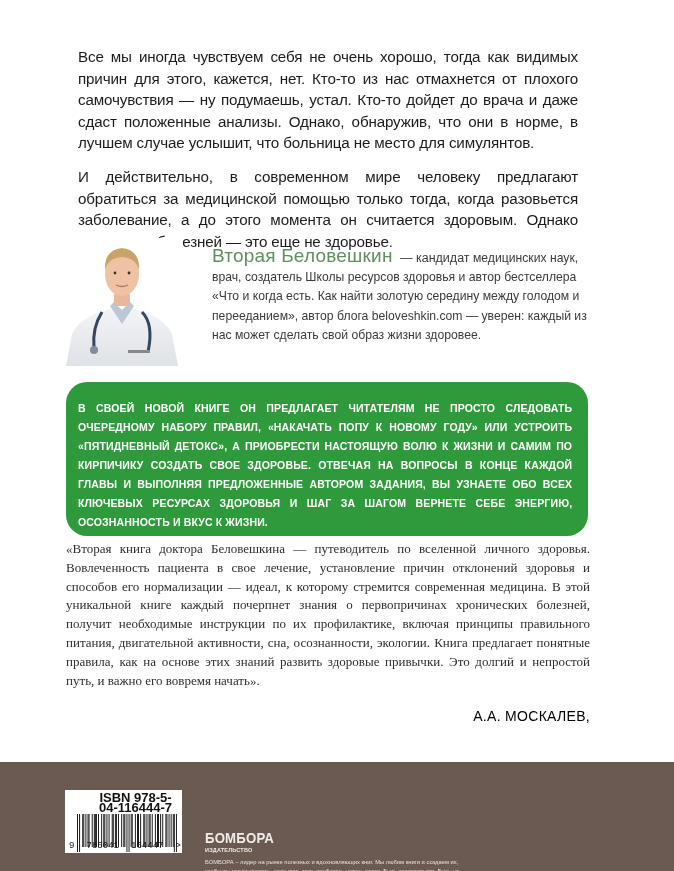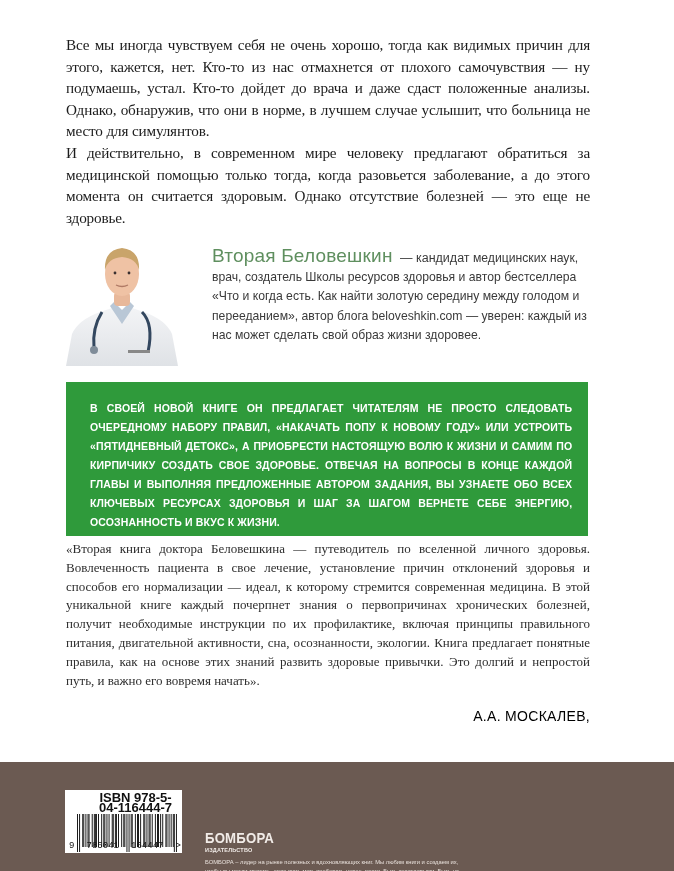--- a/index.html
+++ b/index.html
@@ -5,40 +5,41 @@
   * { box-sizing: border-box; margin: 0; padding: 0; }
   html, body { width: 674px; height: 871px; background: #ffffff; overflow: hidden; }
   body { position: relative; font-family: "DejaVu Sans", sans-serif; color: #1f1f1f; }
 
   .intro {
     position: absolute; left: 66px; top: 34px; width: 524px;
     font-family: "Liberation Sans", sans-serif;
     font-size: 15.2px; line-height: 21.6px; color: #1c1c1c;
     letter-spacing: -0.15px;
   }
-  .intro p { margin: 0; text-align: justify; font-family: Liberation Serif, serif; }
+  .intro p { margin: 12px; text-align: justify; }
 
   .author-photo {
     position: absolute; left: 62px; top: 238px; width: 120px; height: 128px;
     background: #fff;
   }
   .author-bio {
     position: absolute; left: 212px; top: 246px; width: 380px;
     font-family: "Liberation Sans", sans-serif;
     font-size: 12.2px; line-height: 19.2px; color: #3a3a3a;
   }
   .author-name {
     font-size: 19px; color: #5f8f5f; letter-spacing: 0.2px; margin-right: 4px;
   }
   .author-bio .dash-lead { font-size: 12.5px; color: #3a3a3a; }
 
   .green-box {
     position: absolute; left: 66px; top: 382px; width: 522px; height: 154px;
     background: #2f9a3b;
-    padding: 17px 14px 0 24px;
+    padding: 17px 14px 0 12px;
+    border-radius: 21px;
   }
   .green-box p {
     font-family: "Liberation Sans", sans-serif; font-weight: bold;
     font-size: 11.2px; line-height: 19px; color: #ffffff;
     text-transform: uppercase; letter-spacing: 0.15px;
     text-align: justify; transform: scaleX(0.94); transform-origin: left top; width: 106%;
   }
 
   .quote {
     position: absolute; left: 66px; top: 540px; width: 524px;

